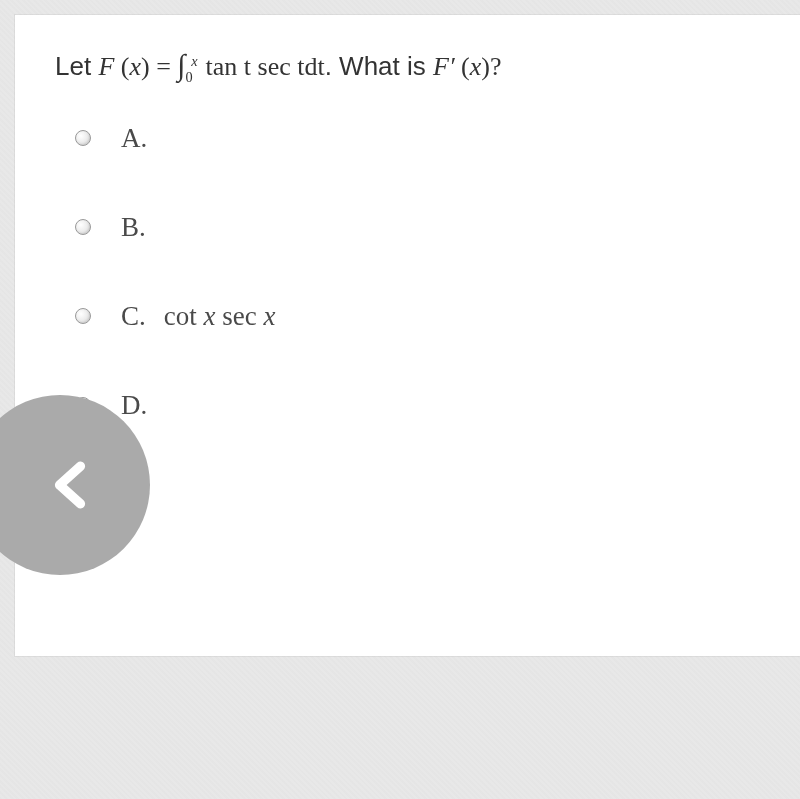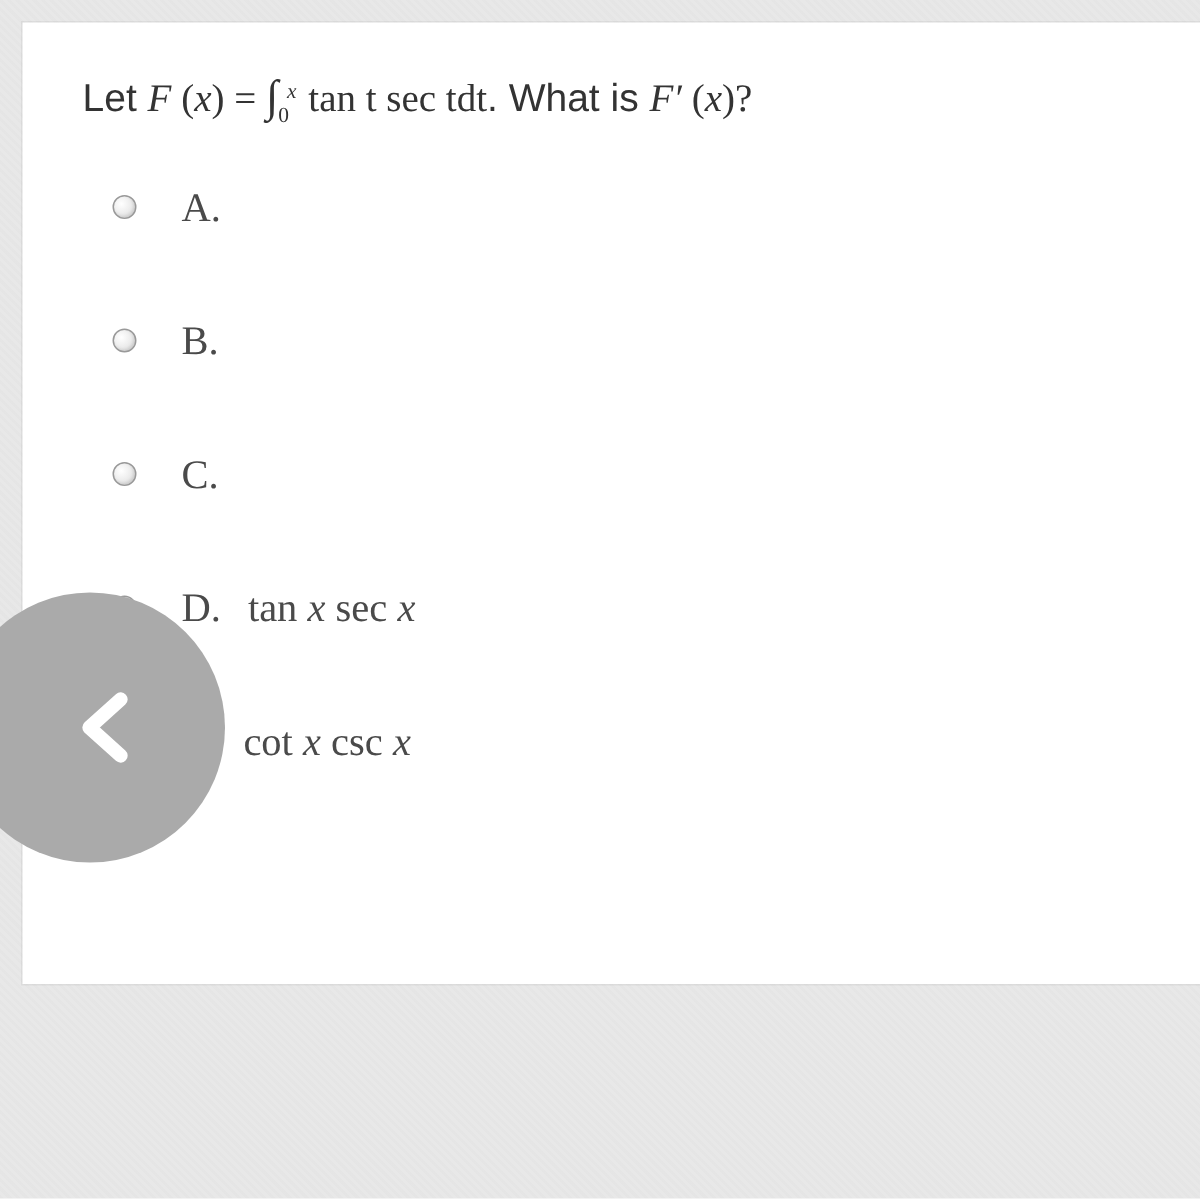--- a/index.html
+++ b/index.html
@@ -164,37 +164,33 @@
       <div class="radio"></div>
       <div class="option-text">
         <span class="option-letter">B.</span>
       </div>
     </div>
 
     <div class="option">
       <div class="radio"></div>
       <div class="option-text">
         <span class="option-letter">C.</span>
+        <span class="math-expr"><span>cot </span><span class="math-var">x</span><span> sec </span><span class="math-var">x</span></span>
       </div>
     </div>
 
     <div class="option">
       <div class="radio"></div>
       <div class="option-text">
         <span class="option-letter">D.</span>
-        <span class="math-expr"><span>tan  </span><span class="math-var">x</span><span> sec </span><span class="math-var">x</span></span>
       </div>
     </div>
 
     <div class="option">
       <div class="radio"></div>
-      <div class="option-text">
-        <span class="option-letter">E.</span>
-        <span class="math-expr"><span>cot </span><span class="math-var">x</span><span> csc </span><span class="math-var">x</span></span>
-      </div>
     </div>
 
   </div>
 </div>
 
 <div class="nav-arrow">
   <svg viewBox="0 0 24 24">
     <path d="M 17 3 L 7 12 L 17 21" stroke="#ffffff" stroke-width="4.5" fill="none" stroke-linecap="round" stroke-linejoin="round"></path>
   </svg>
 </div>

